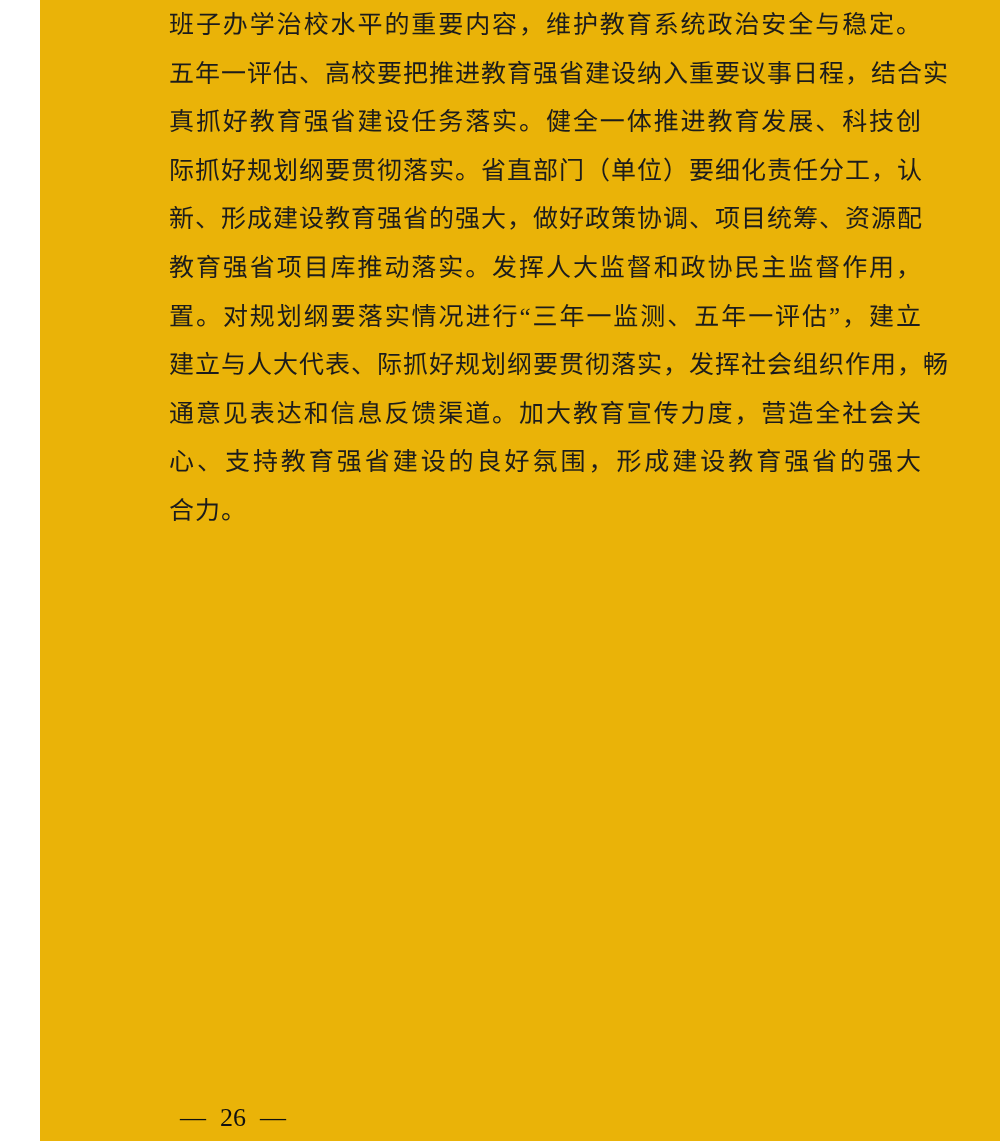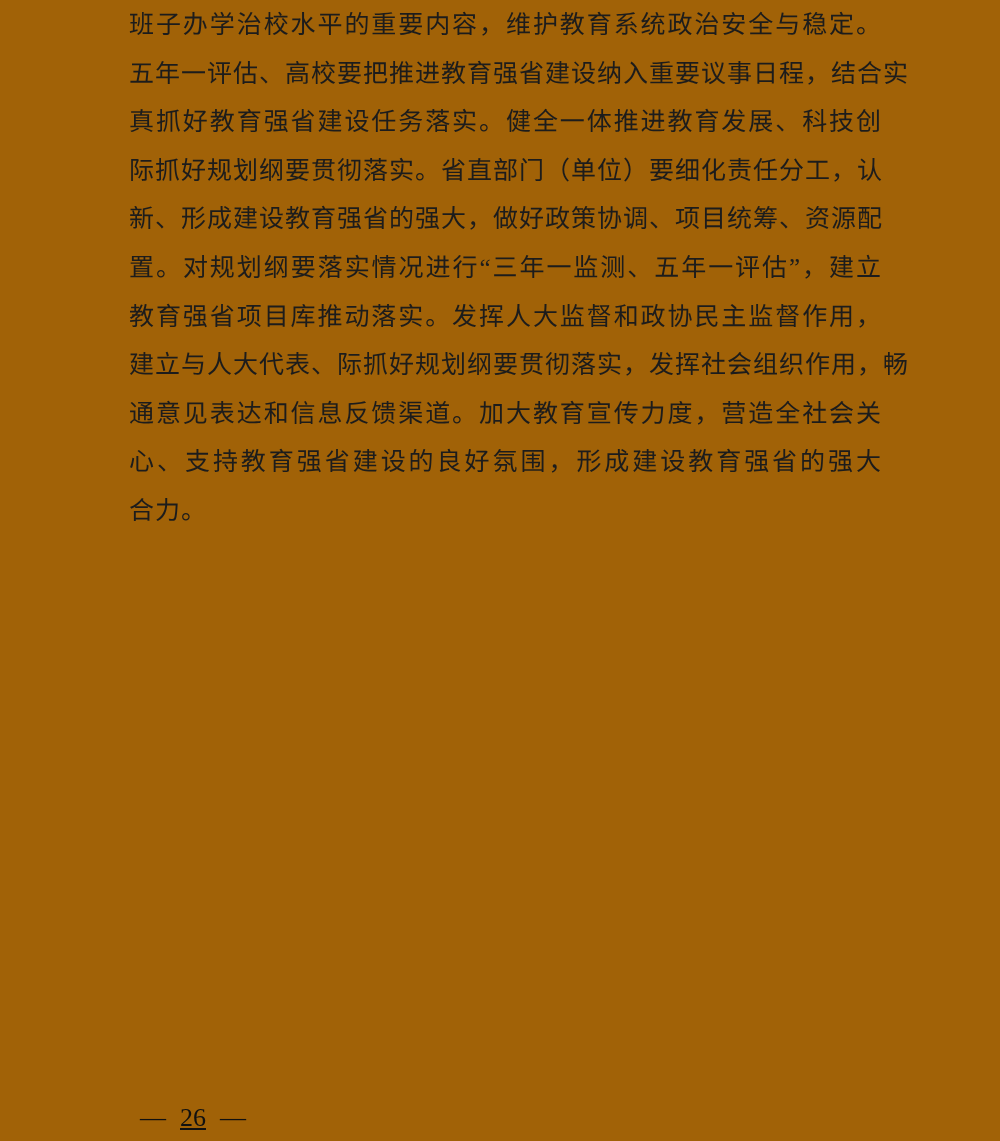--- a/index.html
+++ b/index.html
@@ -10,21 +10,22 @@
     width: 1000px;
     height: 1141px;
     background: #ffffff;
     position: relative;
     overflow: hidden;
     font-family: "Liberation Serif", "DejaVu Serif", serif;
   }
   .page {
     position: absolute;
     inset: 0;
-    background: #a16207;
+    background: #eab308;
+    margin-left: 40px;
   }
   .text-block {
     position: absolute;
     left: 129px;
     top: 1px;
     width: 753px;
     color: #1c1c1c;
   }
   .body-line {
     font-size: 25px;
@@ -48,36 +49,35 @@
     font-size: 26px;
     line-height: 32px;
     display: flex;
     align-items: center;
   }
   .footer .dash {
     letter-spacing: 0;
   }
   .footer .page-num {
     padding: 0 14px;
-    text-decoration: underline;
   }
 </style>
 </head>
 <body>
 
 <div class="page">
 
   <div class="text-block">
     <div class="body-line">班子办学治校水平的重要内容，维护教育系统政治安全与稳定。</div>
     <div class="body-line">五年一评估、高校要把推进教育强省建设纳入重要议事日程，结合实</div>
     <div class="body-line">真抓好教育强省建设任务落实。健全一体推进教育发展、科技创</div>
     <div class="body-line">际抓好规划纲要贯彻落实。省直部门（单位）要细化责任分工，认</div>
     <div class="body-line">新、形成建设教育强省的强大，做好政策协调、项目统筹、资源配</div>
+    <div class="body-line">教育强省项目库推动落实。发挥人大监督和政协民主监督作用，</div>
     <div class="body-line">置。对规划纲要落实情况进行“三年一监测、五年一评估”，建立</div>
-    <div class="body-line">教育强省项目库推动落实。发挥人大监督和政协民主监督作用，</div>
     <div class="body-line">建立与人大代表、际抓好规划纲要贯彻落实，发挥社会组织作用，畅</div>
     <div class="body-line">通意见表达和信息反馈渠道。加大教育宣传力度，营造全社会关</div>
     <div class="body-line">心、支持教育强省建设的良好氛围，形成建设教育强省的强大</div>
     <div class="body-line last-line">合力。</div>
   </div>
 
   <div class="footer">
     <span class="dash">—</span>
     <span class="page-num">26</span>
     <span class="dash">—</span>

